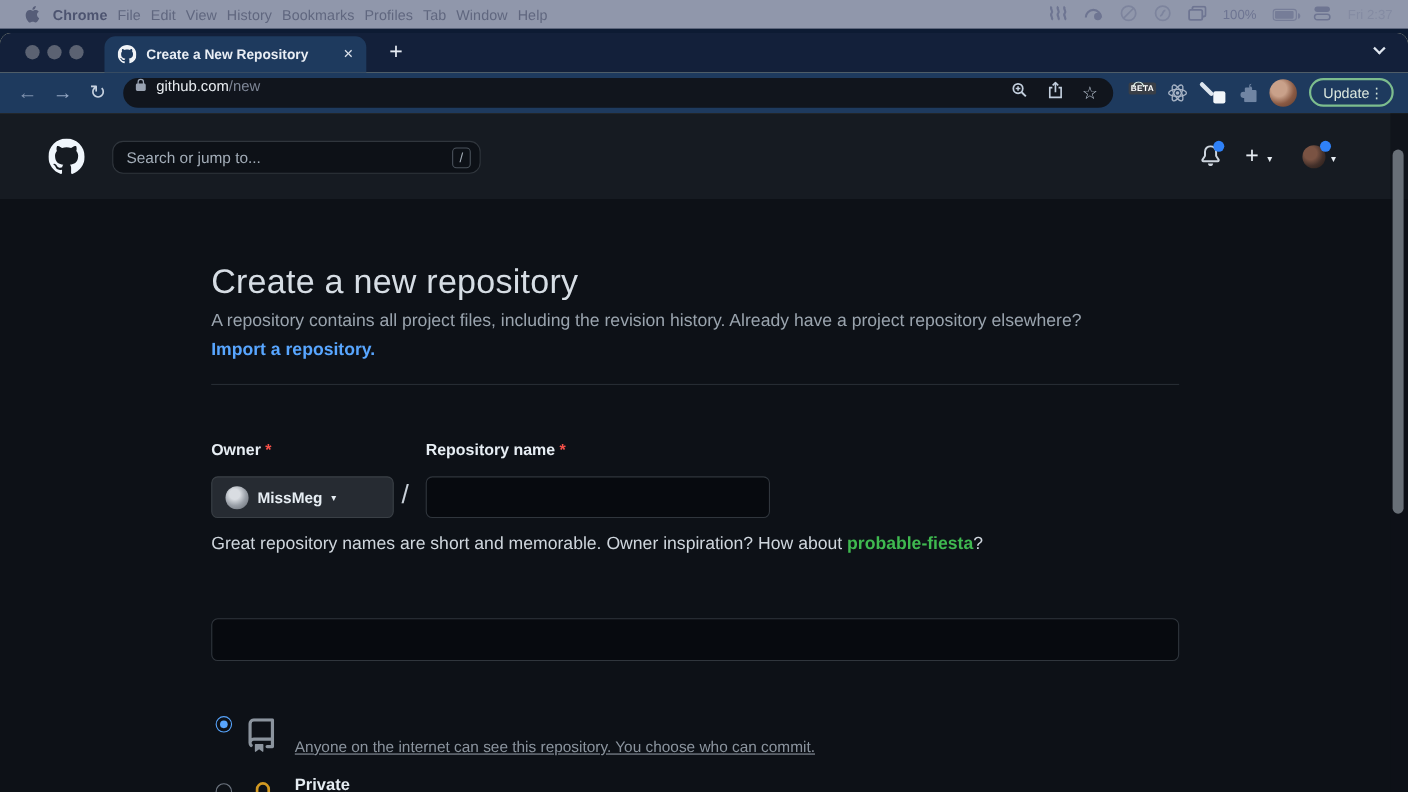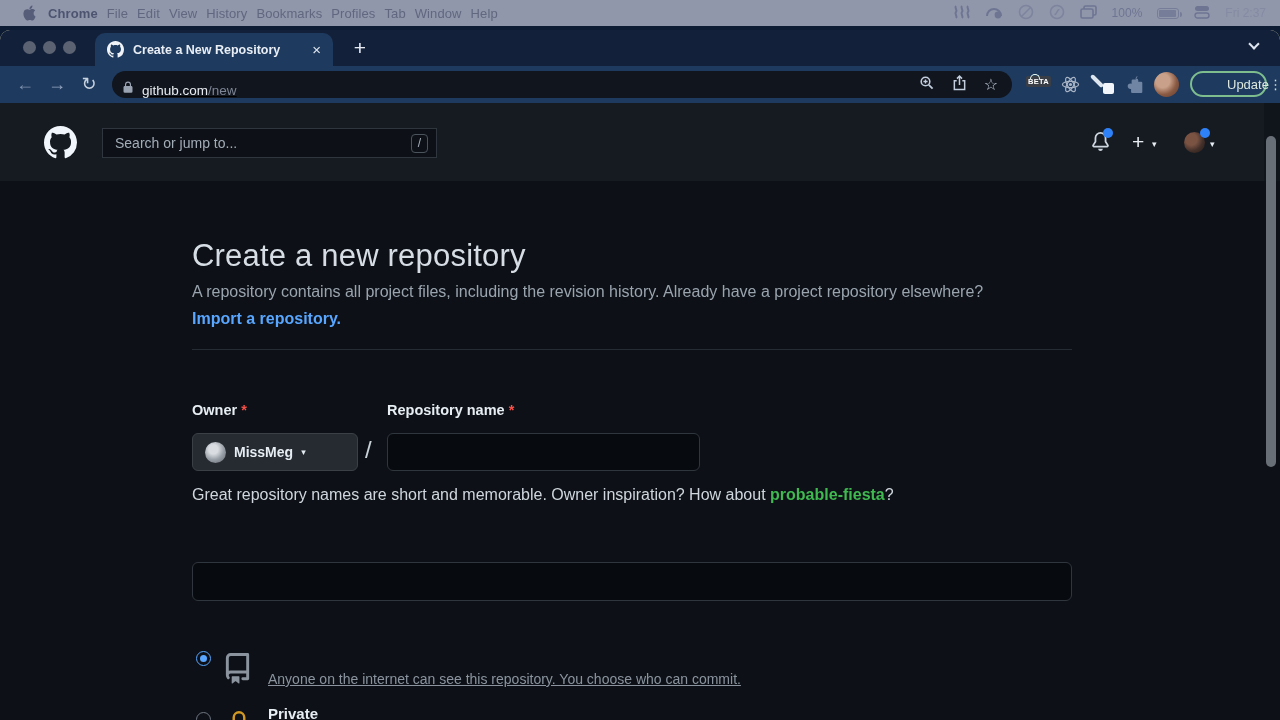--- a/index.html
+++ b/index.html
@@ -37,46 +37,46 @@
     font-size:21px; font-weight:300; display:flex; align-items:center; justify-content:center; }
   .chev { display:inline-block; width:8px; height:8px; border-right:2px solid #dfe6f0;
     border-bottom:2px solid #dfe6f0; transform:rotate(45deg); }
   #tabsearch { position:absolute; left:1250px; top:10px; }
 
   
   #toolbar { position:absolute; left:0; top:36px; width:1280px; height:37px; background:#1e3a5e; }
   .navbtn { position:absolute; top:5px; font-size:18px; width:26px; height:26px;
     display:flex; align-items:center; justify-content:center; }
   #omnibox { position:absolute; left:112px; top:5px; width:900px; height:27px; background:#11151d;
-    border-radius:14px; display:flex; align-items:flex-end; padding:0 10px;text-decoration:underline; }
+    border-radius:14px; display:flex; align-items:flex-start; padding:0 10px; }
   #omnibox .host { color:#e9edf2; font-size:13.5px; margin-left:8px; }
   #omnibox .path { color:#7e8696; font-size:13.5px; }
   .omni-icons { position:absolute; right:14px; top:0; height:27px; display:flex; align-items:center; gap:17px; }
   .ext { position:absolute; top:4px; }
   .beta-wrap { width:24px; text-align:center; }
   .beta-circle { width:16px; height:16px; border-radius:50% 50% 50% 50%/60% 60% 40% 40%;
     background:linear-gradient(#4fd6a0,#17a372); margin:0 auto; position:relative; }
   .beta-circle:after { content:""; position:absolute; left:4px; top:4px; width:8px; height:4px;
     border:1.5px solid #eafff5; border-bottom:none; border-radius:8px 8px 0 0; }
   .beta-badge { display:inline-block; margin-top:-3px; background:#3a3f47; color:#fff; font-size:7.5px;
     font-weight:700; padding:1px 2px; border-radius:2px; letter-spacing:.3px; }
   .pen-sq { position:absolute; right:0; bottom:0; width:11px; height:11px; background:#f2f6fa; border-radius:2px; }
   .pen-bar { position:absolute; left:1px; top:-1px; width:4px; height:16px; background:#dde5ee;
     border-radius:2px; transform:rotate(-45deg); }
   .avatar { border-radius:50%; background:radial-gradient(circle at 35% 35%, #c9a18a 0 30%, #8a5a44 60%, #5e3a2c); }
   #update-pill { position:absolute; left:1190px; top:5px; width:77px; height:26px; border:2px solid #7dbd8e;
     border-radius:14px; display:flex; align-items:center; justify-content:space-between; padding:0 8px 0 11px; }
-  #update-pill .lbl { color:#dce8df; font-size:13px;margin-left:24px; }
+  #update-pill .lbl { color:#dce8df; font-size:13px; }
   #update-pill .kebab { color:#cfe0d6; font-size:13px; }
 
   
   #page { position:absolute; left:0; top:73px; width:1280px; height:617px; background:#0d1117; }
   #gh-header { position:absolute; left:0; top:0; width:1280px; height:78px; background:#161b22; }
   #gh-search { position:absolute; left:102px; top:25px; width:335px; height:30px; background:#0d1117;
-    border:1px solid #30363d; border-radius:0; display:flex; align-items:center; padding:0 8px 0 12px; }
+    border:1px solid #30363d; border-radius:10px; display:flex; align-items:center; padding:0 8px 0 12px; }
   #gh-search .ph { color:#a3adb8; font-size:14px; flex:1; }
   #gh-search .key { border:1px solid #4b535c; border-radius:4px; color:#aab4be; font-size:12px;
     width:17px; height:19px; display:flex; align-items:center; justify-content:center; }
   #gh-nav { position:absolute; left:459px; top:0; height:78px; display:flex; align-items:center; gap:23px; }
   #gh-nav .nav-item { color:#e7edf3; font-size:16px; font-weight:700; cursor:pointer; }
   .blue-dot { position:absolute; width:10px; height:10px; border-radius:50%; background:#2f81f7; }
   .gh-caret { color:#e7edf3; font-size:9px; }
 
   #scrollthumb { position:absolute; left:1266px; top:33px; width:10px; height:331px;
     background:#686f77; border-radius:5px; }

